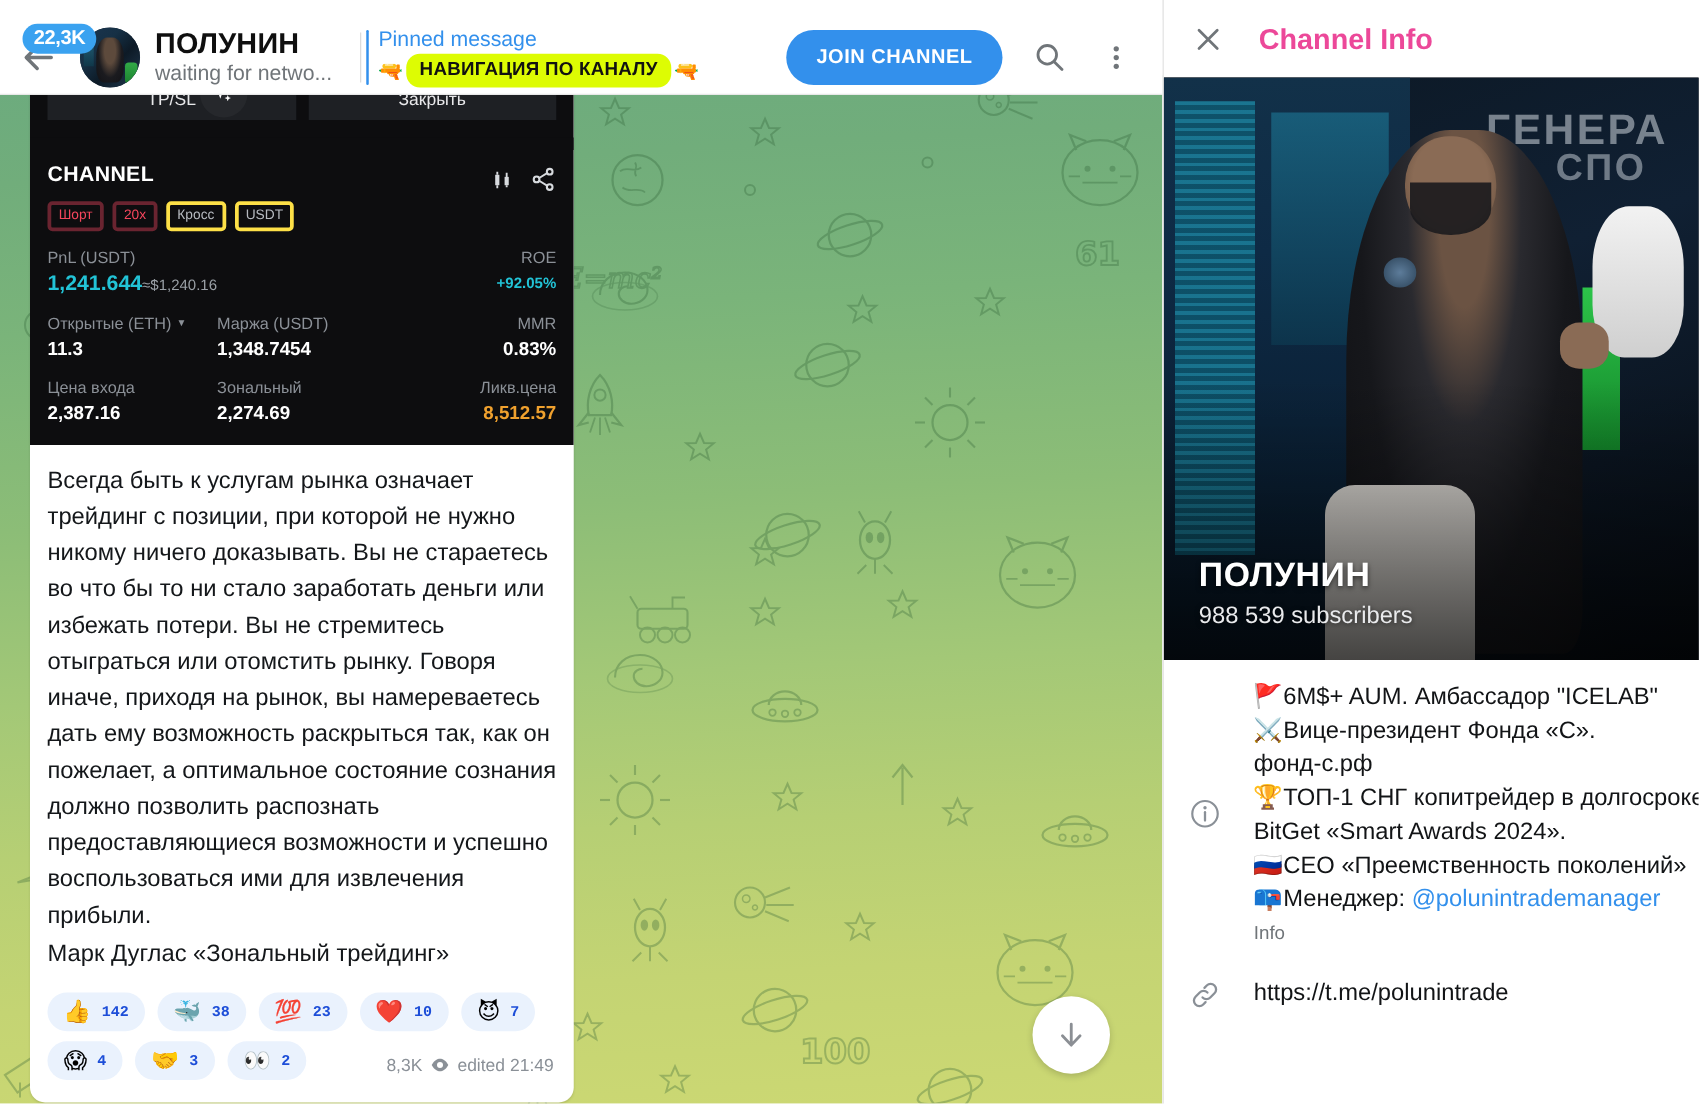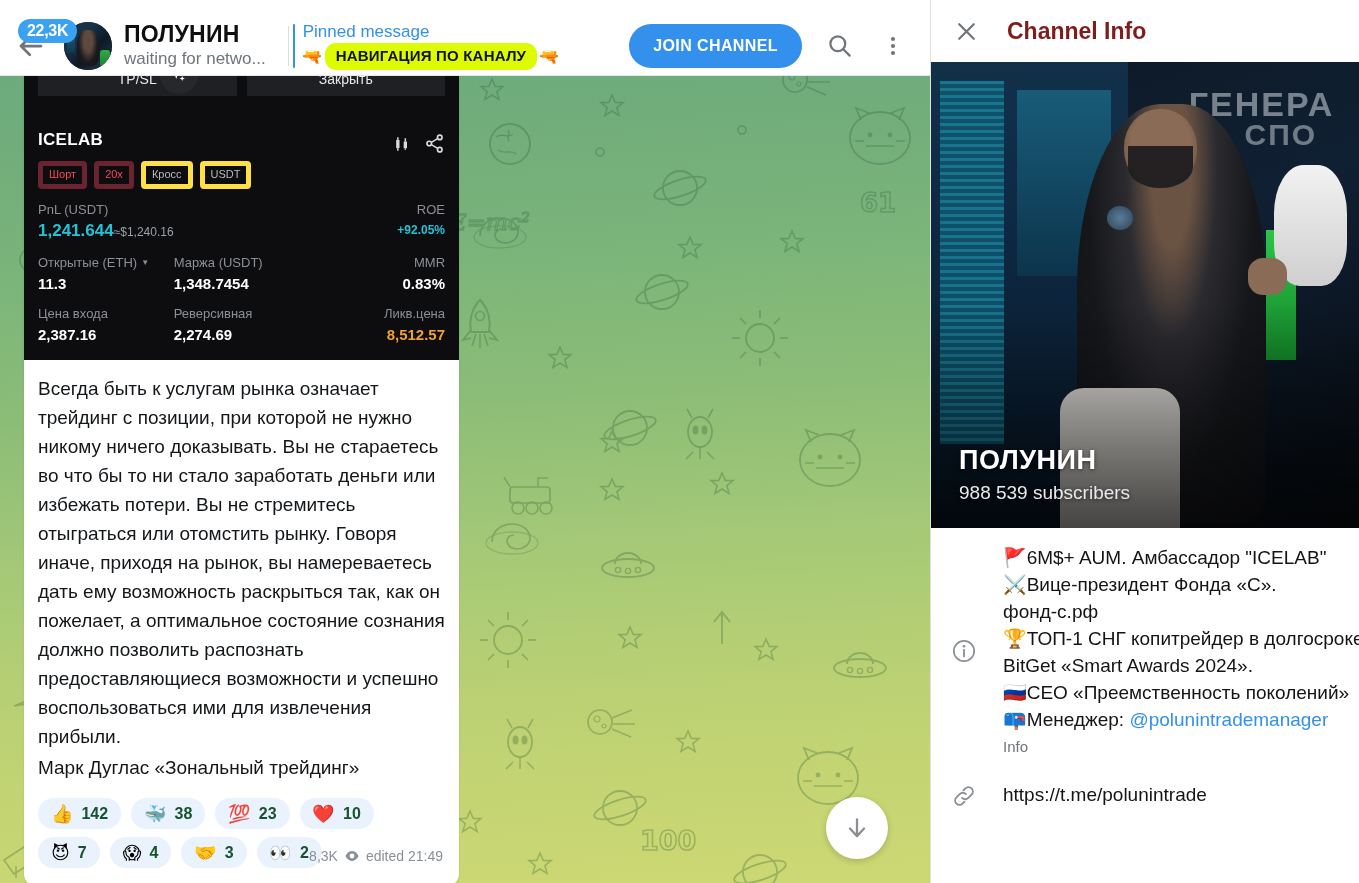--- a/index.html
+++ b/index.html
@@ -181,21 +181,21 @@
   }
   .tc-sep { height: 10px; background:#0d0d0f; }
 
   .tc-body { padding: 10px 14px 16px; }
   .tc-sym-row { display:flex; align-items:flex-start; justify-content:space-between; }
   .tc-sym { font-size: 17px; font-weight: bold; letter-spacing:.3px; }
   .tc-icons { display:flex; gap: 12px; align-items:center; padding-top:3px;}
   .tc-tags { display:flex; gap: 7px; margin-top: 7px; }
   .tag {
     font-size: 11px; padding: 2px 6px 3px;
-    border-radius: 4px; border:5px solid #fde047; color:#b6bac0;
+    border-radius: 4px; border:3px solid #fde047; color:#b6bac0;
     line-height: 13px;
   }
   .tag.short { color:#f6465d; border-color:#6a2430; }
   .tag.lev { color:#f6465d; border-color:#6a2430; }
 
   .tc-row { display:flex; margin-top: 13px; }
   .tc-col { flex: 1 1 0; }
   .tc-col.r { text-align: right; }
   .tc-lbl { font-size: 13px; color:#8b9097; line-height: 16px; display:flex; align-items:center; gap:4px;}
   .tc-col.r .tc-lbl { justify-content: flex-end; }
@@ -229,21 +229,21 @@
   }
   .reaction {
     display:flex; align-items:center; gap:8px;
     background: #eaf2fd;
     border-radius: 16px;
     height: 31px;
     padding: 0 13px;
     cursor: pointer;
   }
   .reaction .rx-emoji { font-size: 18px; line-height: 18px; font-family:"DejaVu Sans", sans-serif; }
-  .reaction .rx-count { font-size: 16px; font-weight: bold; color:#14532d; }
+  .reaction .rx-count { font-size: 12px; font-weight: bold; color:#1d4ed8;font-family:Liberation Mono, monospace; }
   .msg-meta {
     position: absolute; right: 16px; bottom: 10px;
     display:flex; align-items:center; gap: 6px;
     font-size: 14px; color:#8a9097;
   }
   .msg-meta .views { font-weight: normal; }
   .bubble-bottom { height: 12px; }
 
   
   .date-pill {
@@ -279,21 +279,21 @@
   .info-header {
     height: 62px; display:flex; align-items:center;
     padding-left: 14px; gap: 20px;
     background:#fff;
   }
   .close-btn {
     width: 42px; height:42px; border-radius:50%;
     display:flex; align-items:center; justify-content:center;
     cursor:pointer;
   }
-  .info-title { font-size: 23px; font-weight: bold; color:#7f1d1d; }
+  .info-title { font-size: 23px; font-weight: bold; color:#ec4899; }
 
   .info-photo {
     position: relative;
     width: 429px; height: 466px;
     overflow: hidden;
     background: #0a0d12;
   }
   .ph { position:absolute; }
   .ph-bg { inset:0; background: linear-gradient(160deg,#0c1824 0%,#102033 40%,#060a0f 100%); }
   .ph-screen { left:0; top:0; width:46%; height:100%;
@@ -601,21 +601,21 @@
                 <path d="M15.5 13 L16.3 15 L18.3 15.8 L16.3 16.6 L15.5 18.6 L14.7 16.6 L12.7 15.8 L14.7 15 Z" fill="#fff"></path>
               </svg>
             </div>
           </div>
 
           <div class="tc-sep"></div>
 
           <div class="tc-body">
             <div class="tc-sym-row">
               <div>
-                <div class="tc-sym">ICELAB</div>
+                <div class="tc-sym">CHANNEL</div>
               </div>
               <div class="tc-icons">
                 <svg width="20" height="20" viewBox="0 0 24 24">
                   <rect x="5" y="7" width="4" height="10" fill="#d7dade"></rect>
                   <path d="M7 4 L7 7 M7 17 L7 20" stroke="#d7dade" stroke-width="1.8"></path>
                   <rect x="14" y="9" width="4" height="8" fill="#d7dade"></rect>
                   <path d="M16 5 L16 9 M16 17 L16 19" stroke="#d7dade" stroke-width="1.8"></path>
                 </svg>
                 <svg width="21" height="21" viewBox="0 0 24 24">
                   <circle cx="18" cy="5" r="2.6" fill="none" stroke="#d7dade" stroke-width="1.9"></circle>
@@ -663,21 +663,21 @@
                 <div class="tc-val">0.83%</div>
               </div>
             </div>
 
             <div class="tc-row">
               <div class="tc-col">
                 <div class="tc-lbl">Цена входа</div>
                 <div class="tc-val">2,387.16</div>
               </div>
               <div class="tc-col">
-                <div class="tc-lbl">Реверсивная</div>
+                <div class="tc-lbl">Зональный</div>
                 <div class="tc-val">2,274.69</div>
               </div>
               <div class="tc-col r">
                 <div class="tc-lbl">Ликв.цена</div>
                 <div class="tc-val orange">8,512.57</div>
               </div>
             </div>
           </div>
         </div>
 

